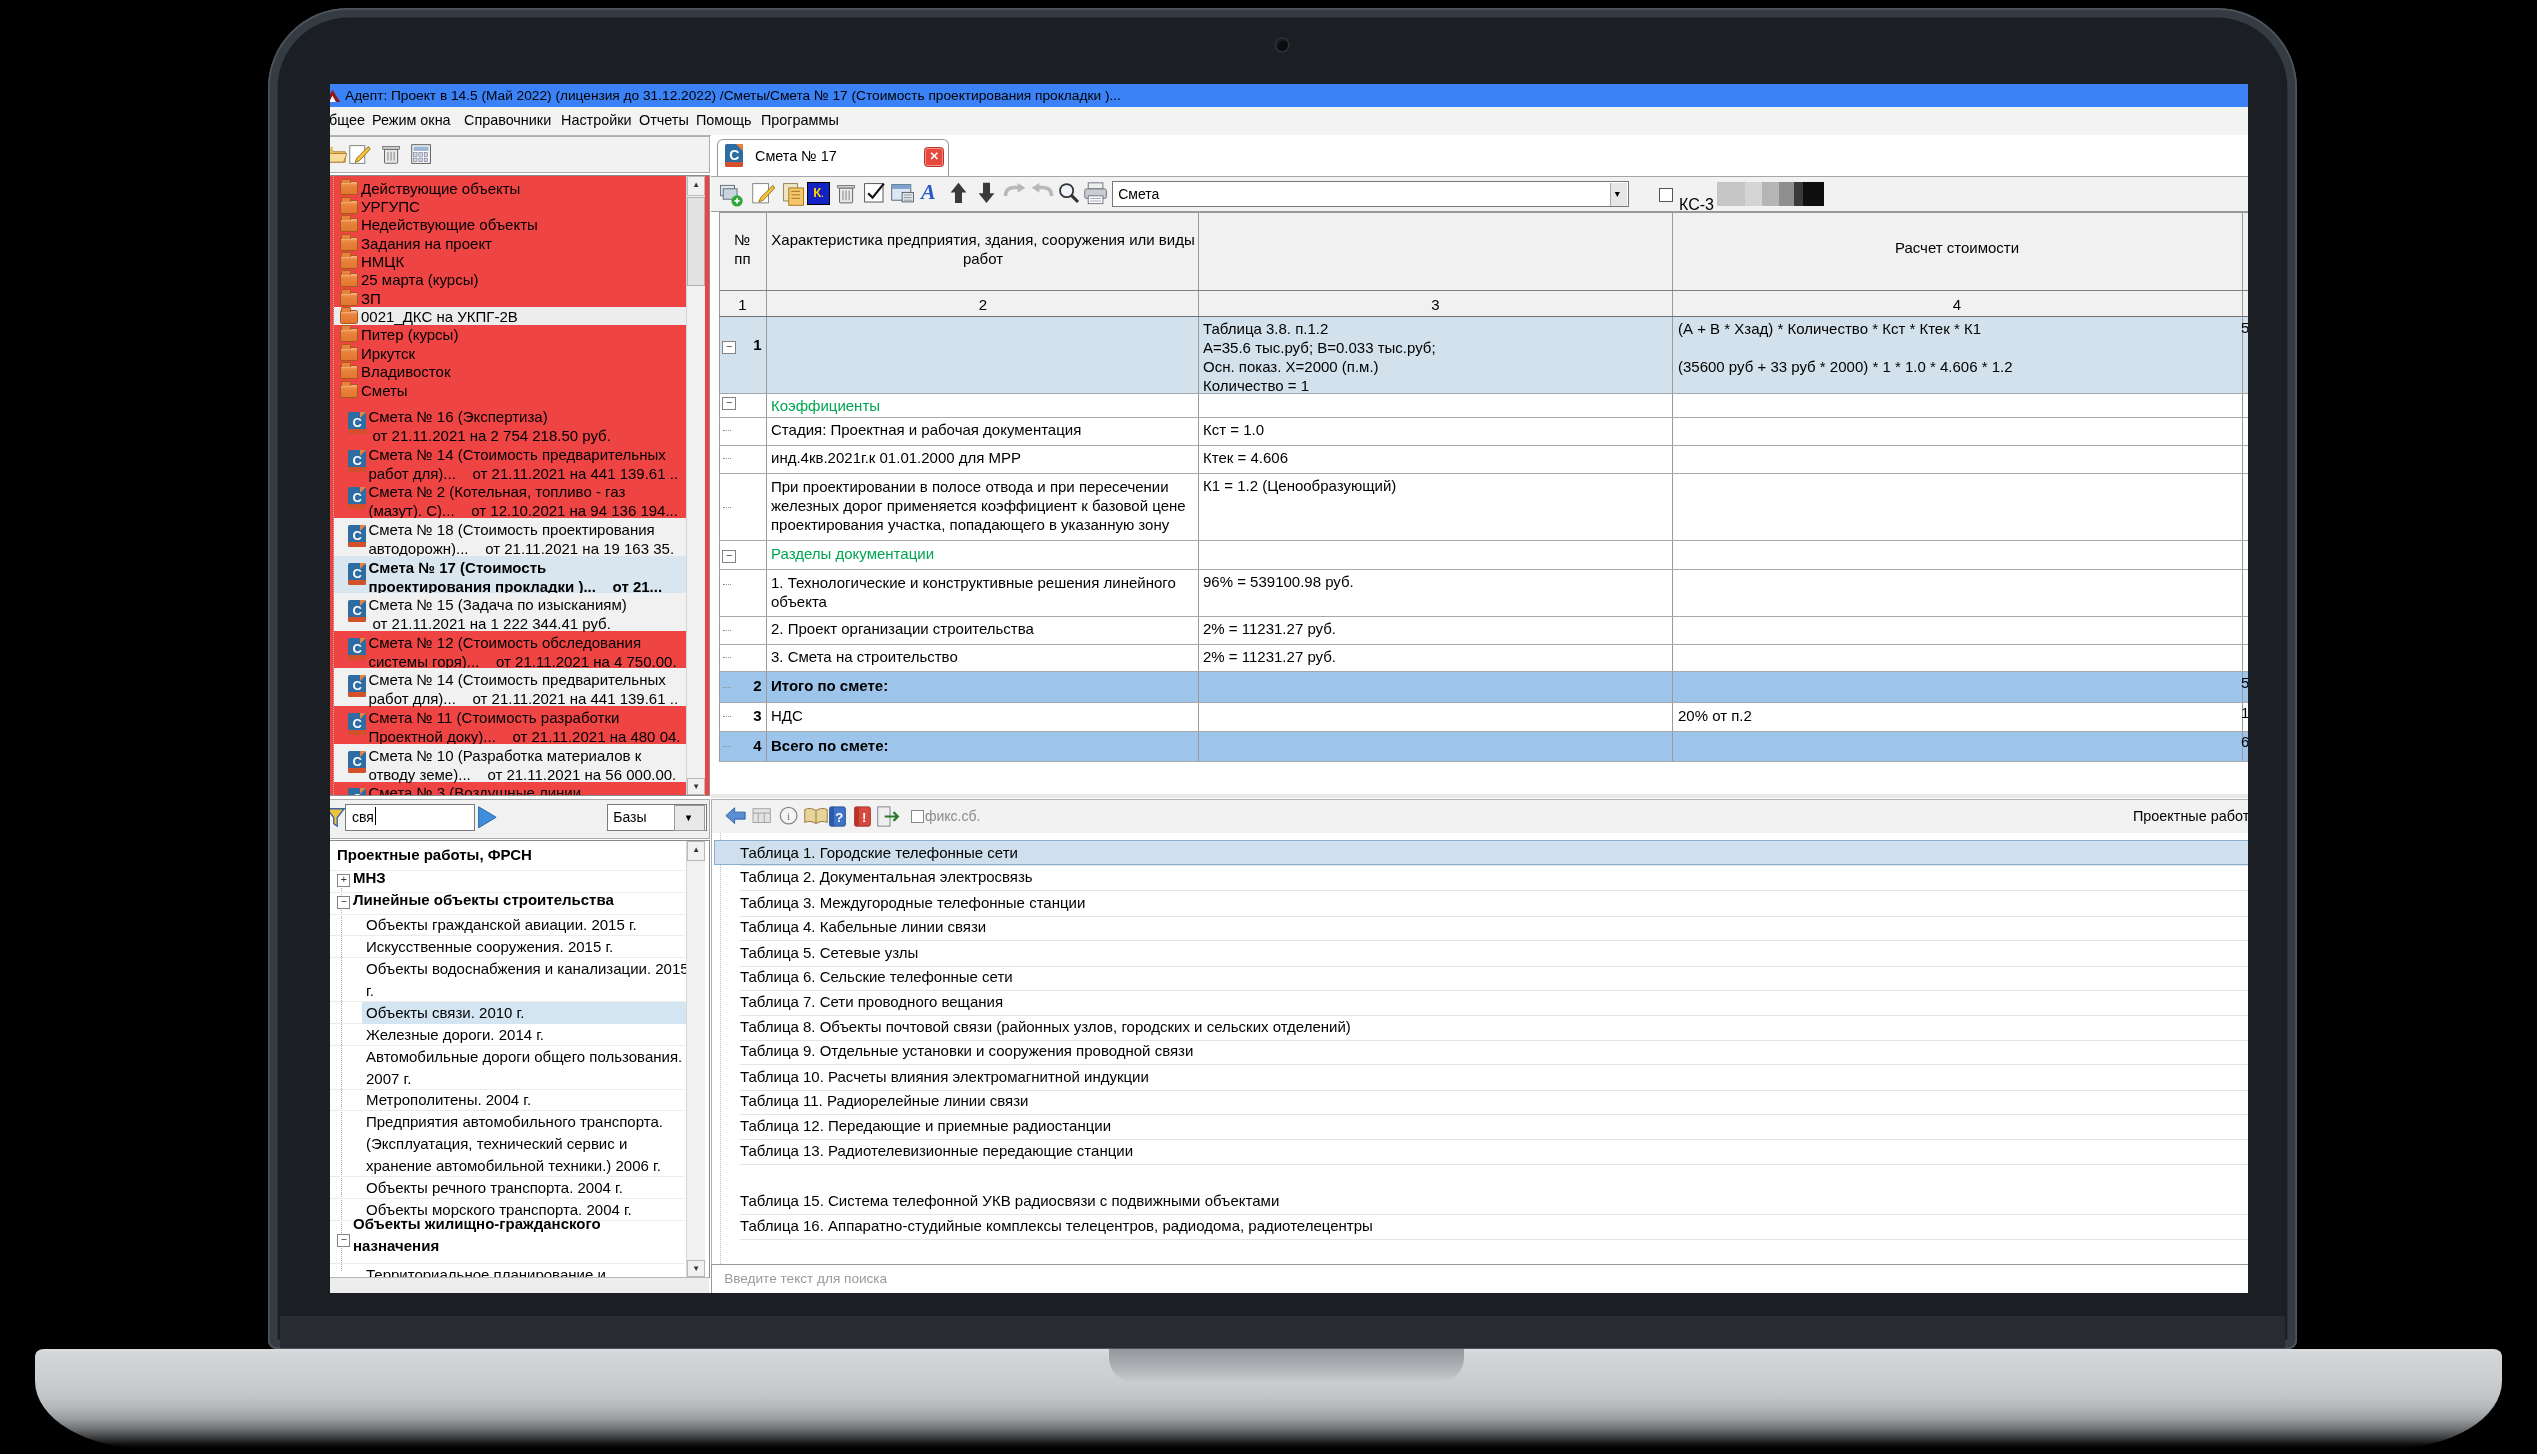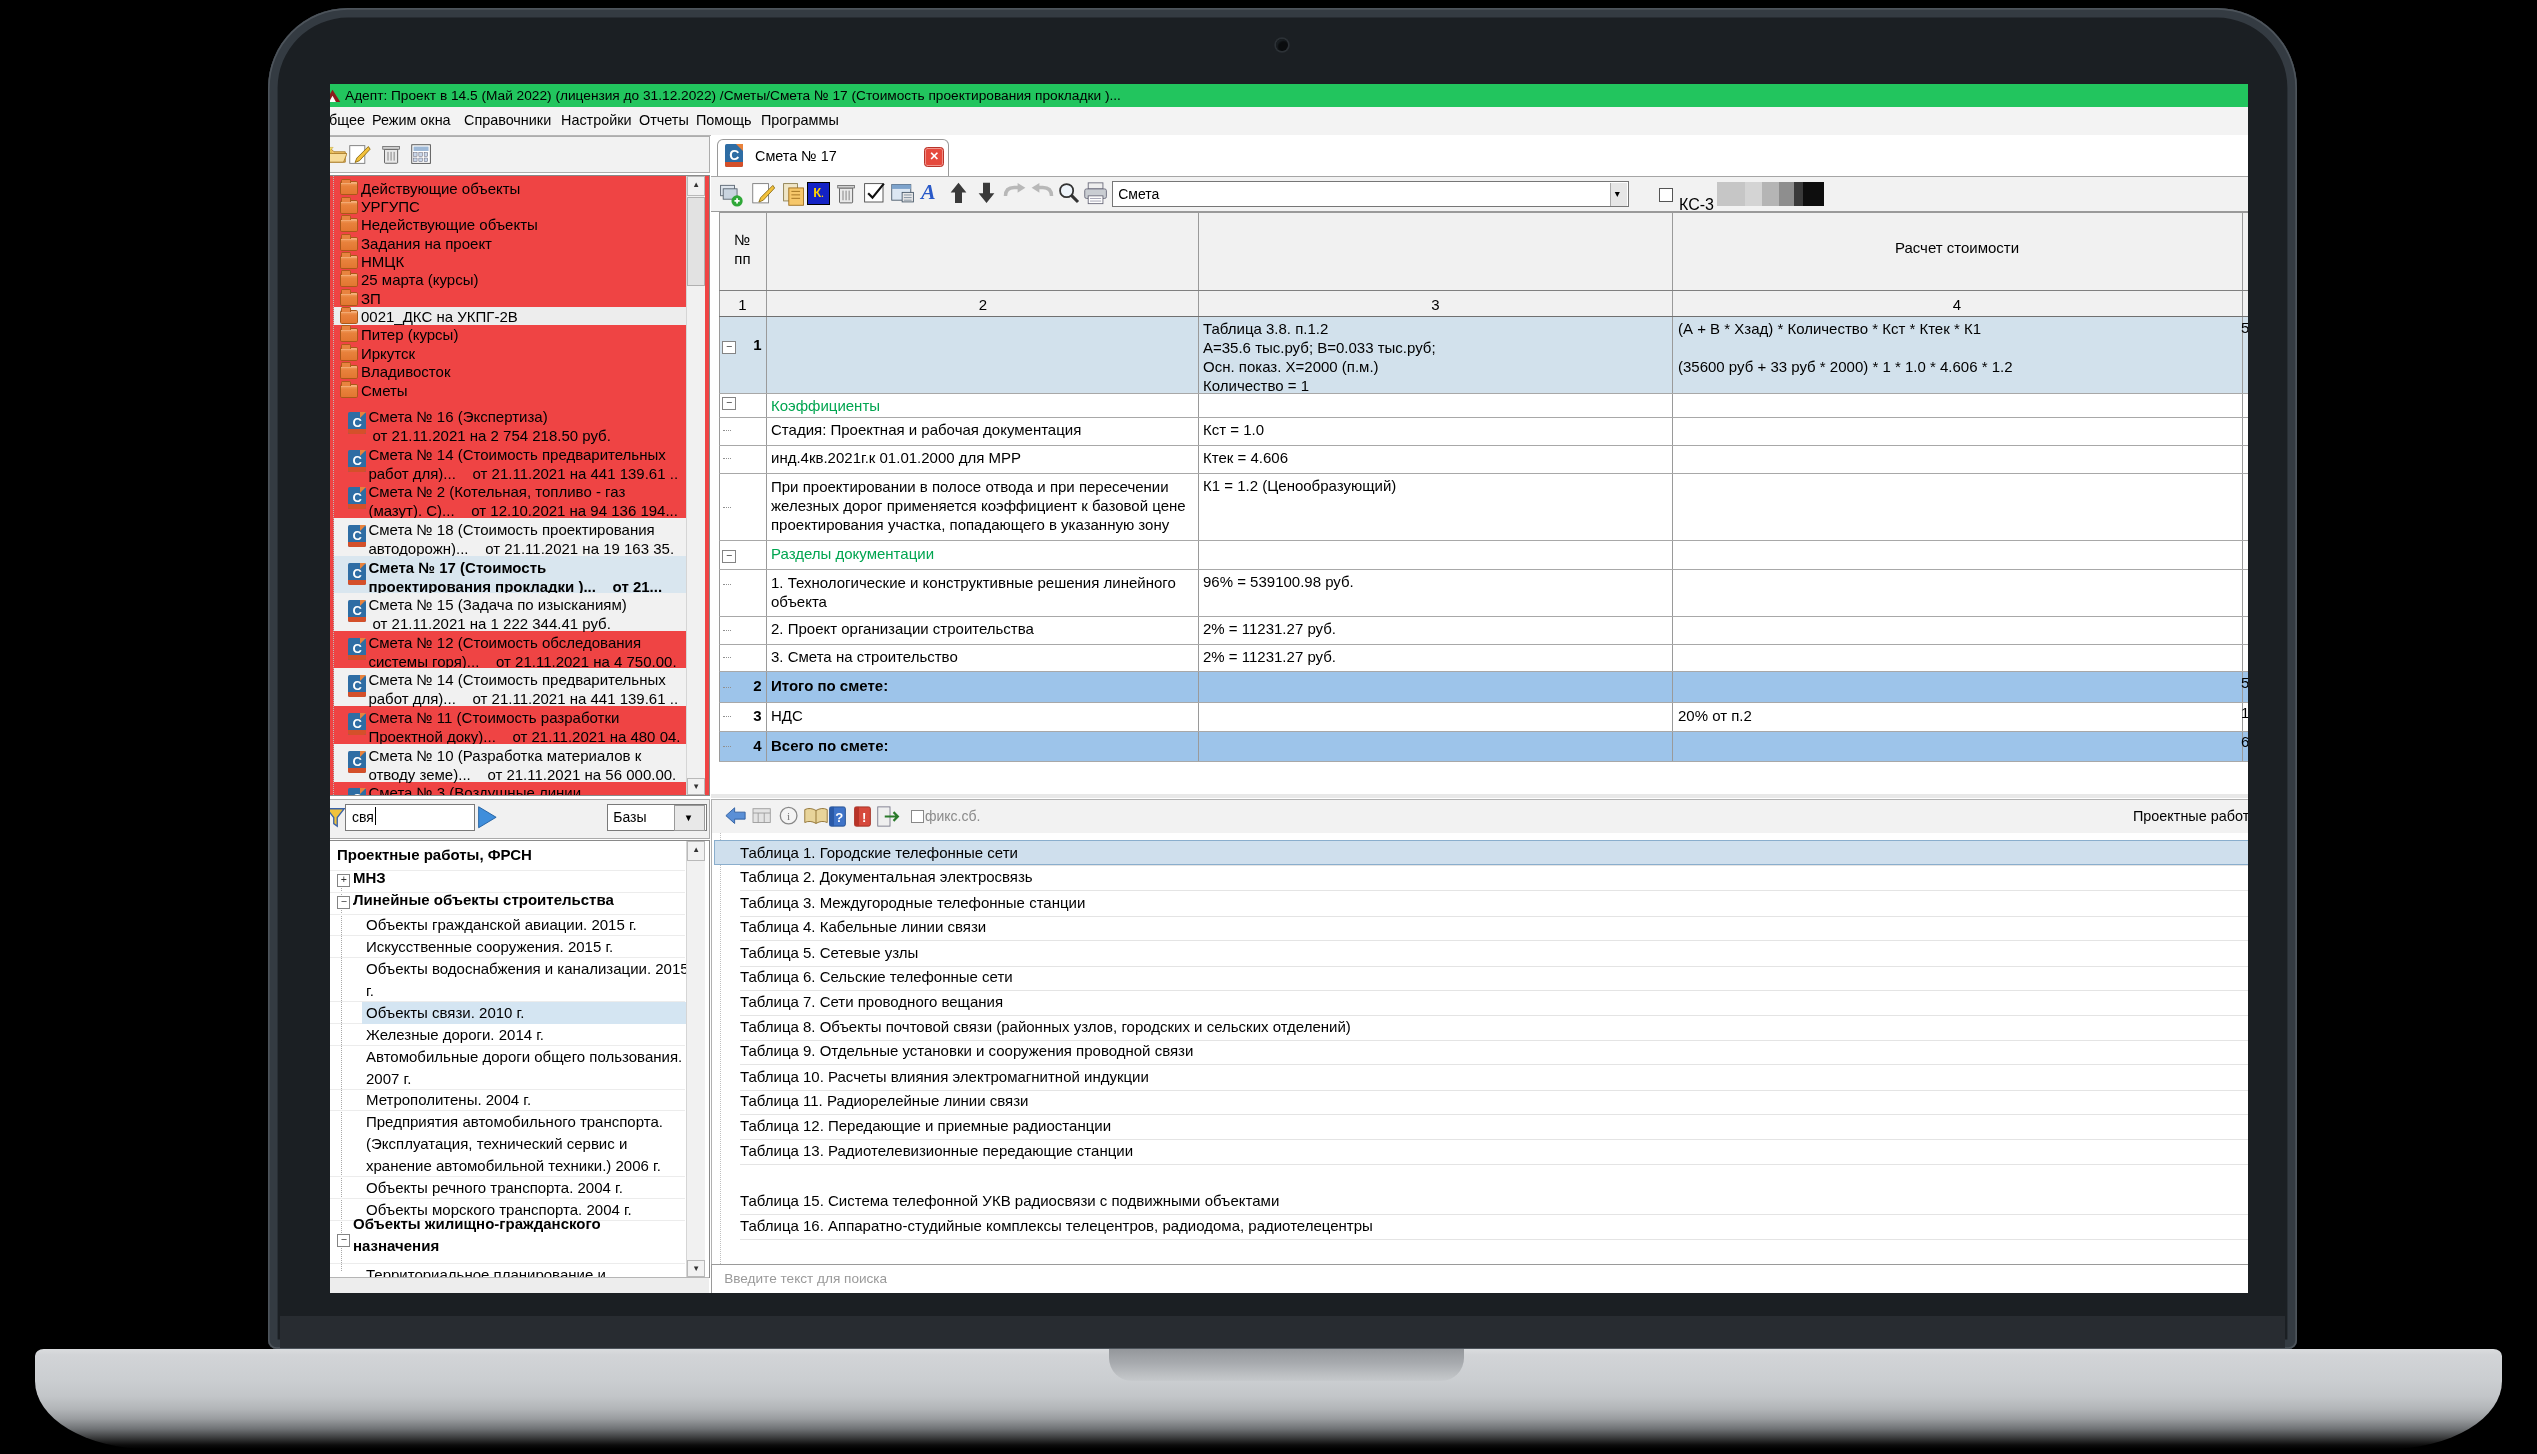--- a/index.html
+++ b/index.html
@@ -45,21 +45,21 @@
 <body>
 <div id="stage">
   <div id="body"></div>
   <div id="cam"></div>
   <div id="hinge"></div>
   <div id="base"></div>
   <div id="notch"></div>
 
   <div id="screen">
 
-    <div class="abs" style="left:0;top:0;width:1918px;height:23px;background:#22c55e;text-align:center;">
+    <div class="abs" style="left:0;top:0;width:1918px;height:23px;background:#3b82f6;text-align:center;">
       <svg class="abs" style="left:-7px;top:3.5px" width="19" height="15.7" viewBox="0 0 22 18">
           <path d="M2 16 L11 2 L20 16 Z" fill="#8b1c1c"></path>
           <path d="M7 16 L11 9 L15 16 Z" fill="#fff"></path>
         </svg>
       <div class="abs tb" style="left:15px;top:3.5px;font-size:13.7px;">Адепт: Проект в 14.5 (Май 2022) (лицензия до 31.12.2022) /Сметы/Смета № 17 (Стоимость проектирования прокладки )...</div>
     </div>
 
     <div class="abs" style="left:0;top:23px;width:1918px;height:28px;background:#f3f3f3;border-bottom:0.9px solid #b5b5b5;font-size:14.4px;">
       <span class="abs tb" style="left:-12.2px;top:5.2px;">Общее</span>
       <span class="abs tb" style="left:42px;top:5.2px;">Режим окна</span>
@@ -364,20 +364,21 @@
       <div class="hl" style="top:328px;"></div>
       <div class="hl" style="top:357px;"></div>
       <div class="hl" style="top:404px;"></div>
       <div class="hl" style="top:432px;"></div>
       <div class="hl" style="top:459px;"></div>
       <div class="hl" style="top:490px;"></div>
       <div class="hl" style="top:519px;"></div>
       <div class="hl" style="top:549px;"></div>
 
       <div class="abs" style="left:7.9px;top:17.5px;width:47px;text-align:center;line-height:19px;">№<br>пп</div>
+      <div class="abs" style="left:58px;top:17.5px;width:428px;text-align:center;line-height:19px;">Характеристика предприятия, здания, сооружения или виды<br>работ</div>
       <div class="abs" style="left:964px;top:27px;width:564px;text-align:center;">Расчет стоимости</div>
       <div class="abs" style="left:7.9px;top:84px;width:47px;text-align:center;">1</div>
       <div class="abs" style="left:58px;top:84px;width:428px;text-align:center;">2</div>
       <div class="abs" style="left:490px;top:84px;width:469px;text-align:center;">3</div>
       <div class="abs" style="left:964px;top:84px;width:564px;text-align:center;">4</div>
       <div class="abs" style="left:12.2px;top:218px;width:7.9px;border-top:1.7px dotted #909090;"></div>
         <div class="abs" style="left:12.2px;top:246px;width:7.9px;border-top:1.7px dotted #909090;"></div>
         <div class="abs" style="left:12.2px;top:295px;width:7.9px;border-top:1.7px dotted #909090;"></div>
         <div class="abs" style="left:12.2px;top:372px;width:7.9px;border-top:1.7px dotted #909090;"></div>
         <div class="abs" style="left:12.2px;top:418px;width:7.9px;border-top:1.7px dotted #909090;"></div>

